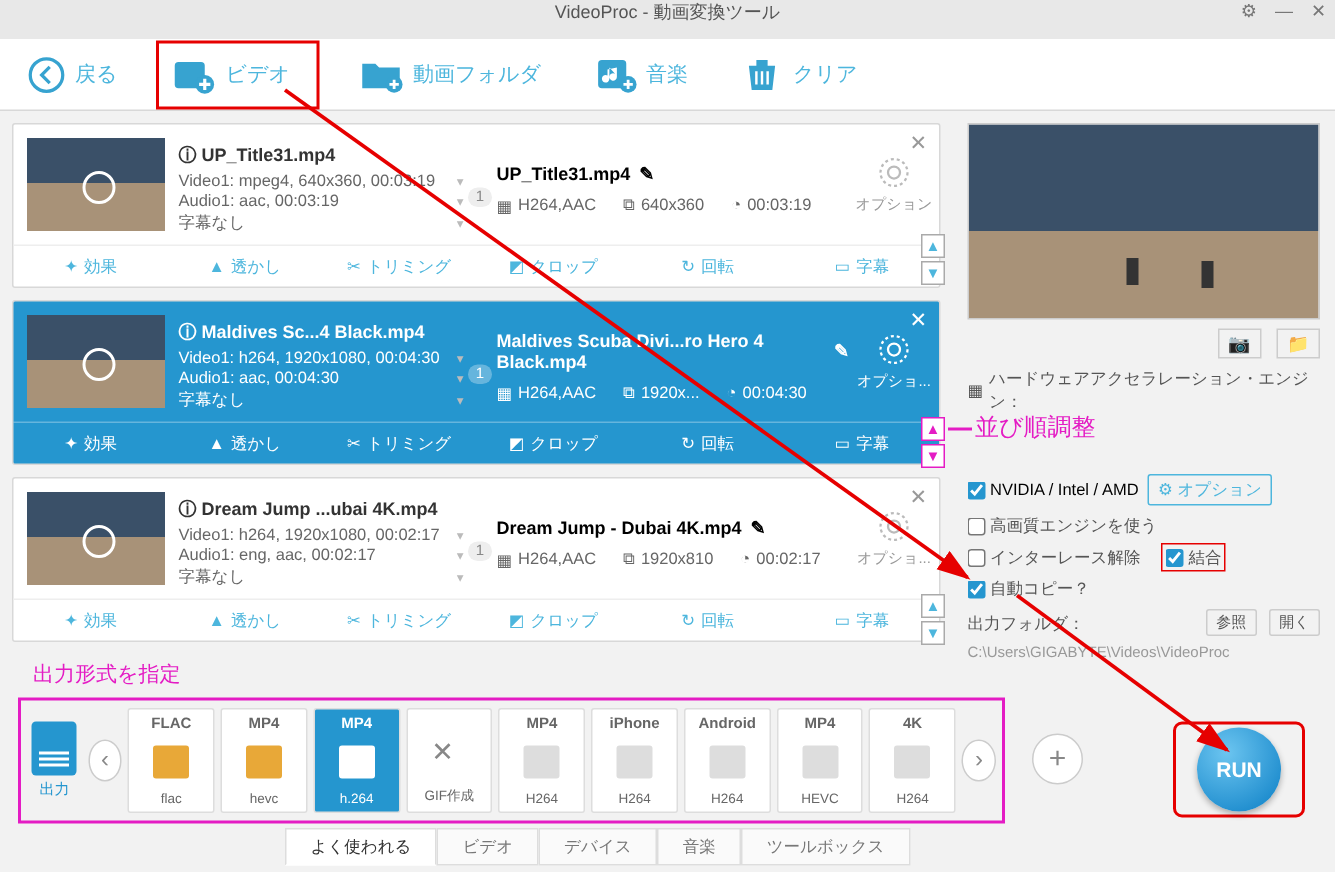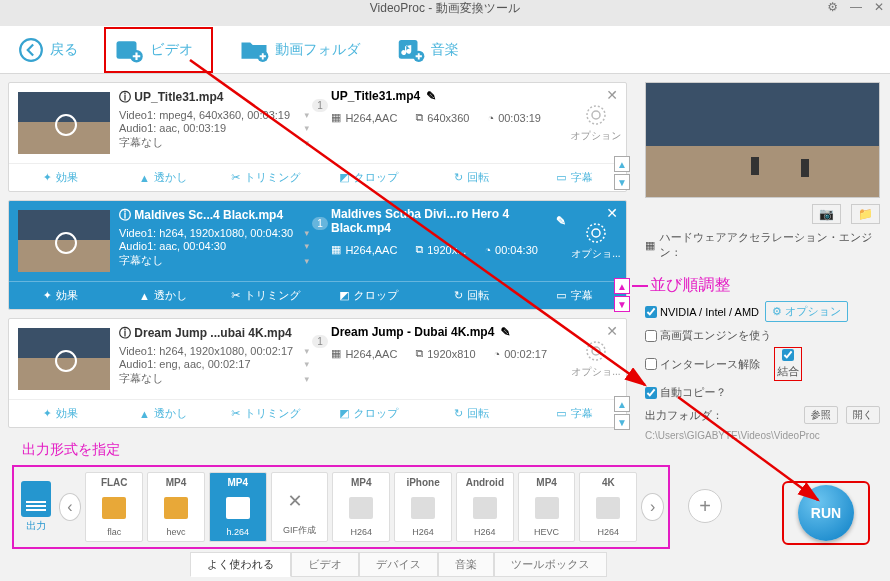--- a/index.html
+++ b/index.html
@@ -18,21 +18,21 @@
 .tb-btn.highlighted { border: 2px solid #e60000; padding: 6px 18px 6px 8px; }
 .ico-blue { fill: #37a3d0; }
 
 
 .main { display: flex; height: 375px; }
 .left { width: 635px; padding: 8px; display: flex; flex-direction: column; gap: 8px; overflow: hidden; }
 .right { flex: 1; padding: 8px 10px; display: flex; flex-direction: column; gap: 6px; }
 
 
 .card { background: #fff; border: 1px solid #d8d8d8; border-radius: 2px; position: relative; }
-.card .cbody { height: 80px; display: flex; }
+.card .cbody { height: 80px; display: flex; align-items: center; }
 .card .thumb { width: 92px; height: 62px; margin: 9px; background: linear-gradient(to bottom, #3a5068 48%, #a89278 48%); position: relative; }
 .card .thumb::after { content:""; position:absolute; top:50%; left:50%; width:18px; height:18px; margin:-9px 0 0 -9px; border:2px solid #fff; border-radius:50%; }
 .card .src { width: 190px; padding-top: 6px; font-size: 11px; color: #333; }
 .card .src .vt { font-weight: bold; font-size: 12px; margin-bottom: 3px; }
 .card .src .line { color: #666; margin-bottom: 1px; display:flex; align-items:center; }
 .card .src .line .dd { margin-left:auto; color:#bbb; font-size:9px; }
 .card .idx { width: 22px; display:flex; align-items:flex-start; padding-top:16px; justify-content:center; }
 .card .idx span { background:#eee; color:#888; font-size:10px; padding:1px 5px; border-radius:7px; }
 .card .tgt { flex:1; padding-top:6px; font-size:11px; }
 .card .tgt .ot { font-weight:bold; font-size:12px; margin-bottom:8px; display:flex; align-items:center; gap:6px; }
@@ -89,21 +89,21 @@
 
 .btabs { position:absolute; bottom:4px; left:190px; display:flex; font-size:11px; color:#777; }
 .btabs .bt { padding:4px 16px; border:1px solid #ddd; background:#fafafa; }
 .btabs .bt.active { background:#fff; color:#333; border-bottom-color:#fff; }
 
 
 .anno-arrow { position:absolute; pointer-events:none; }
 .anno-text { position:absolute; color:#e41cc4; font-size:16px; font-weight:500; pointer-events:none; }
 .sort-ctrl { position:absolute; width:16px; display:flex; flex-direction:column; gap:2px; }
 .sort-ctrl .sbtn { width:16px; height:16px; border:1px solid #aaa; background:#fff; display:flex; align-items:center; justify-content:center; font-size:10px; color:#4db6dd; }
-.ck-hl { border:1.5px solid #e60000 !important; padding:1px 2px;flex-direction:column; }
+.ck-hl { border:1.5px solid #e60000 !important; padding:1px 2px; }
 
 input[type=checkbox] { accent-color:#2596cf; width:12px; height:12px; }
 </style>
 </head>
 <body>
 
 <div class="titlebar">
   <span>VideoProc - 動画変換ツール</span>
   <div class="tb-right">
     <span>⚙</span>
@@ -137,20 +137,27 @@
     <span>動画フォルダ</span>
   </div>
   <div class="tb-btn big">
     <svg viewBox="0 0 24 24">
         <rect x="3" y="4" width="15" height="15" rx="2" class="ico-blue"></rect>
         <path d="M9 8v6a2 2 0 11-1-1.7V9l5-1v5a2 2 0 11-1-1.7" fill="#fff"></path>
         <circle cx="19" cy="17" r="4.5" fill="#37a3d0"></circle>
         <path d="M19 14.5v5M16.5 17h5" stroke="#fff" stroke-width="1.5"></path>
       </svg>
     <span>音楽</span>
+  </div>
+  <div class="tb-btn big">
+    <svg viewBox="0 0 24 24">
+        <path d="M5 7h14l-1.5 13h-11z M9 4h6v3H9z" class="ico-blue"></path>
+        <path d="M9 10v7M12 10v7M15 10v7" stroke="#fff" stroke-width="1.3"></path>
+      </svg>
+    <span>クリア</span>
   </div>
 </div>
 
 <div class="main">
   <div class="left">
 
     <div class="card">
       <div class="cbody">
         <div class="thumb"></div>
         <div class="src">

